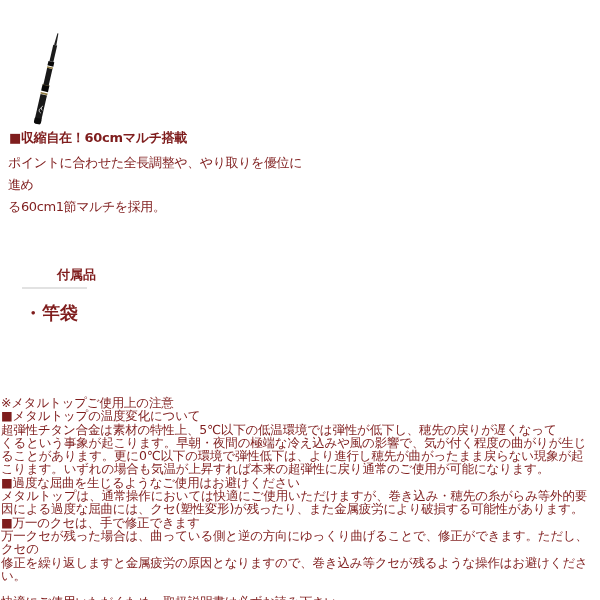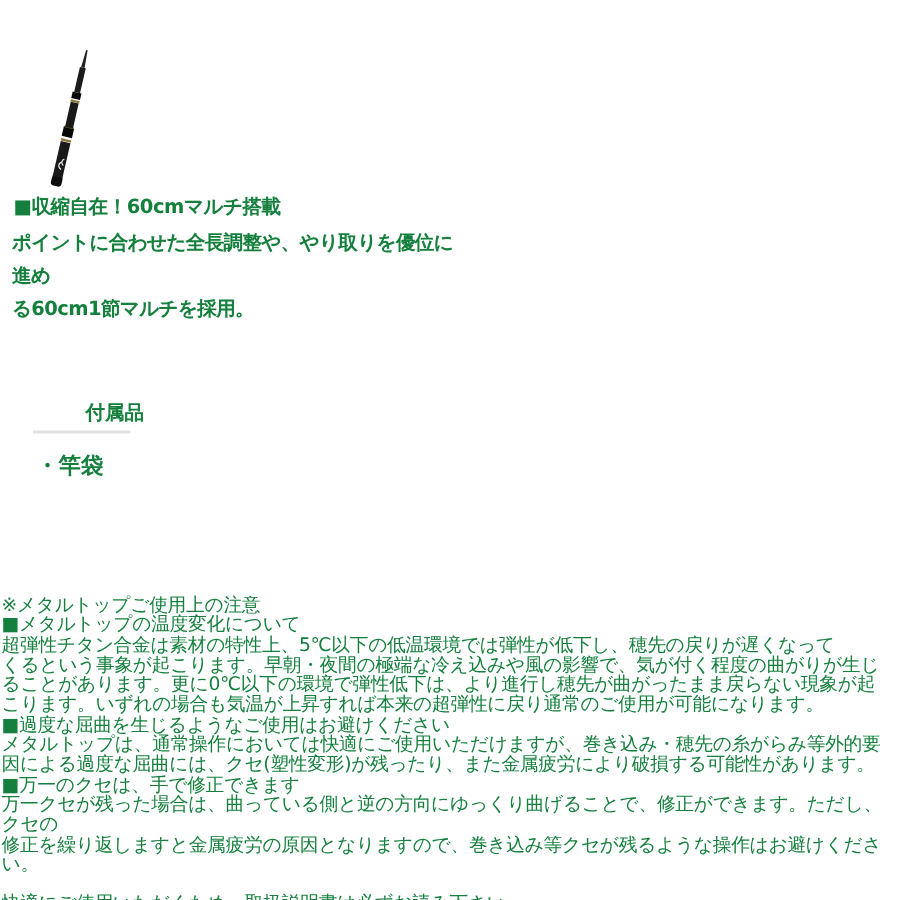--- a/index.html
+++ b/index.html
@@ -1,40 +1,40 @@
 <!DOCTYPE html>
 <html><head>
 <meta charset="utf-8">
 <style>
   html,body { margin:0; padding:0; background:#ffffff; }
   .page {
     position:relative; width:600px; height:600px; background:#ffffff;
-    font-family:"DejaVu Sans", sans-serif; color:#15803d; overflow:hidden;
+    font-family:"DejaVu Sans", sans-serif; color:#7f1d1d; overflow:hidden;
   }
   .rod-image { position:absolute; left:25px; top:14px; width:50px; height:115px; }
   .feature-heading {
     position:absolute; left:9px; top:129px;
     font-size:13px; font-weight:bold; letter-spacing:-0.3px;
   }
   .feature-body {
     position:absolute; left:8px; top:152px; width:300px;
-    font-size:13px; font-weight:bold; line-height:22px;
+    font-size:13px; font-weight:normal; line-height:22px;
     letter-spacing:-0.4px; white-space:pre-line;
   }
   .acc-heading {
     position:absolute; left:22px; top:266px;
     font-size:13px; font-weight:bold;margin-left:35px;
   }
   .acc-divider {
     position:absolute; left:22px; top:287px; width:65px; height:2px;
     background:#e2e2e2;
   }
   .acc-item {
     position:absolute; left:24px; top:301px;
-    font-size:15px; font-weight:bold;
+    font-size:18px; font-weight:bold;
   }
   .notes {
     position:absolute; left:1px; top:396px; width:599px;
     font-size:12.5px; line-height:13.3px; letter-spacing:-0.2px;
     white-space:pre-line;
   }
 </style>
 </head>
 <body>
 

